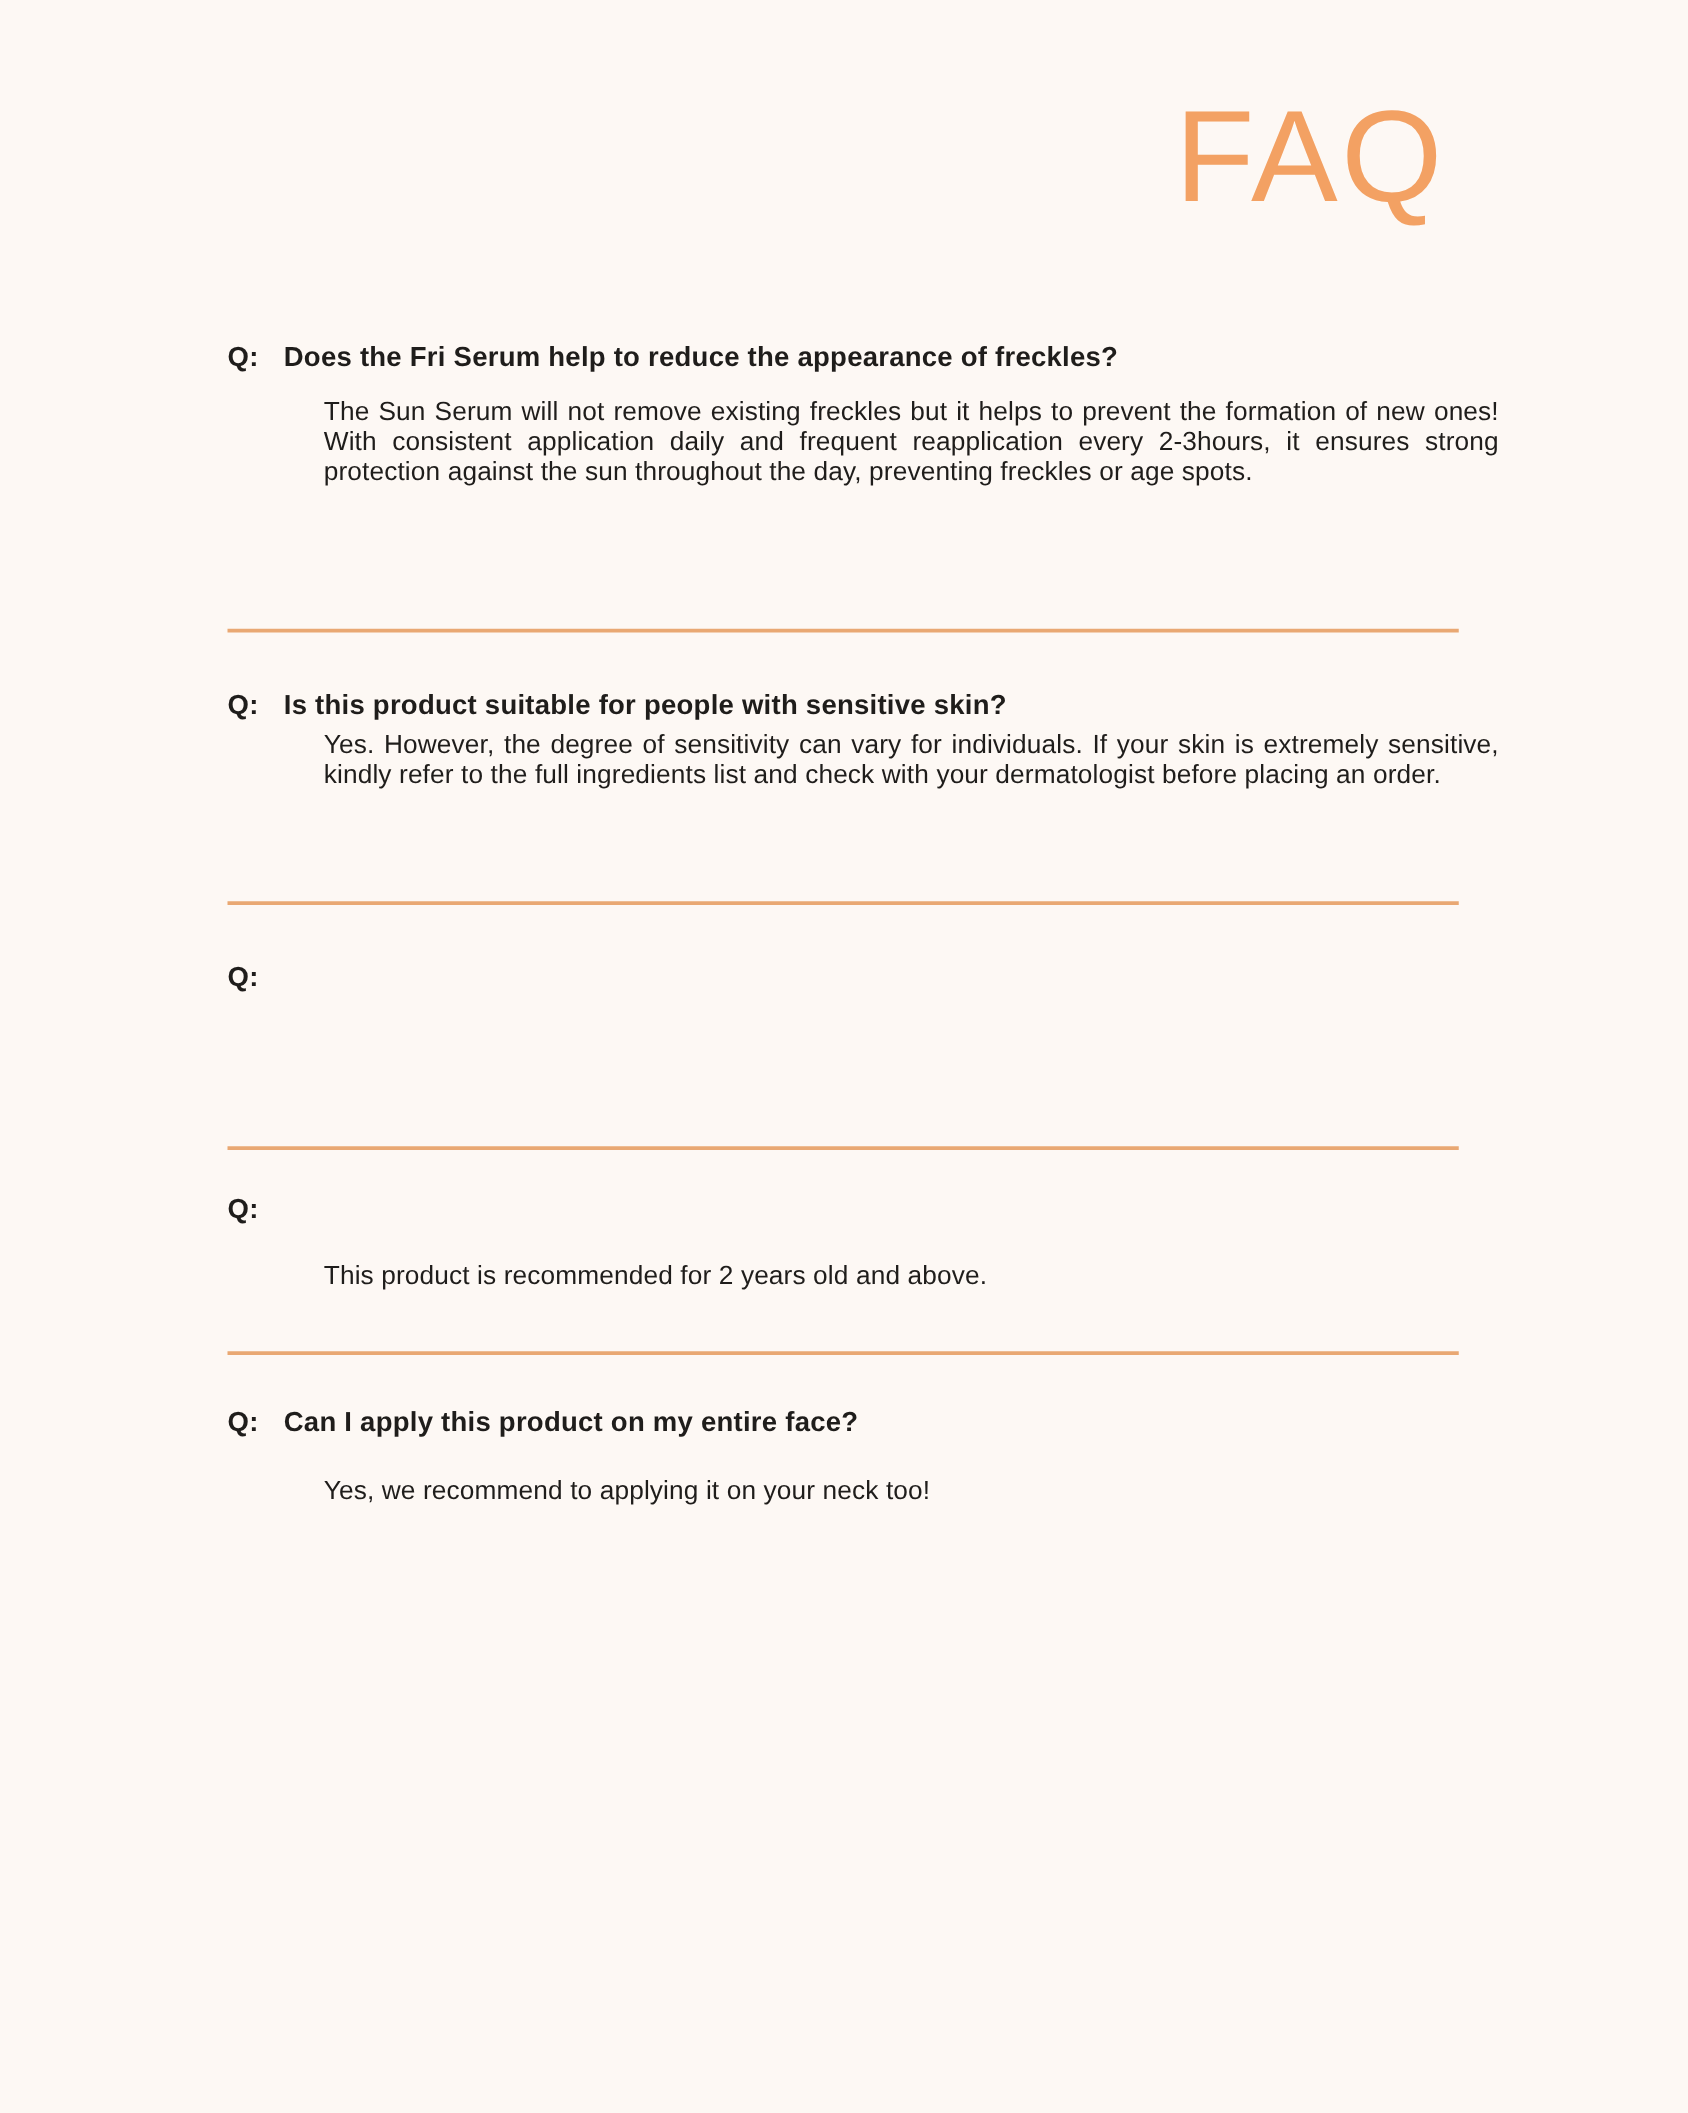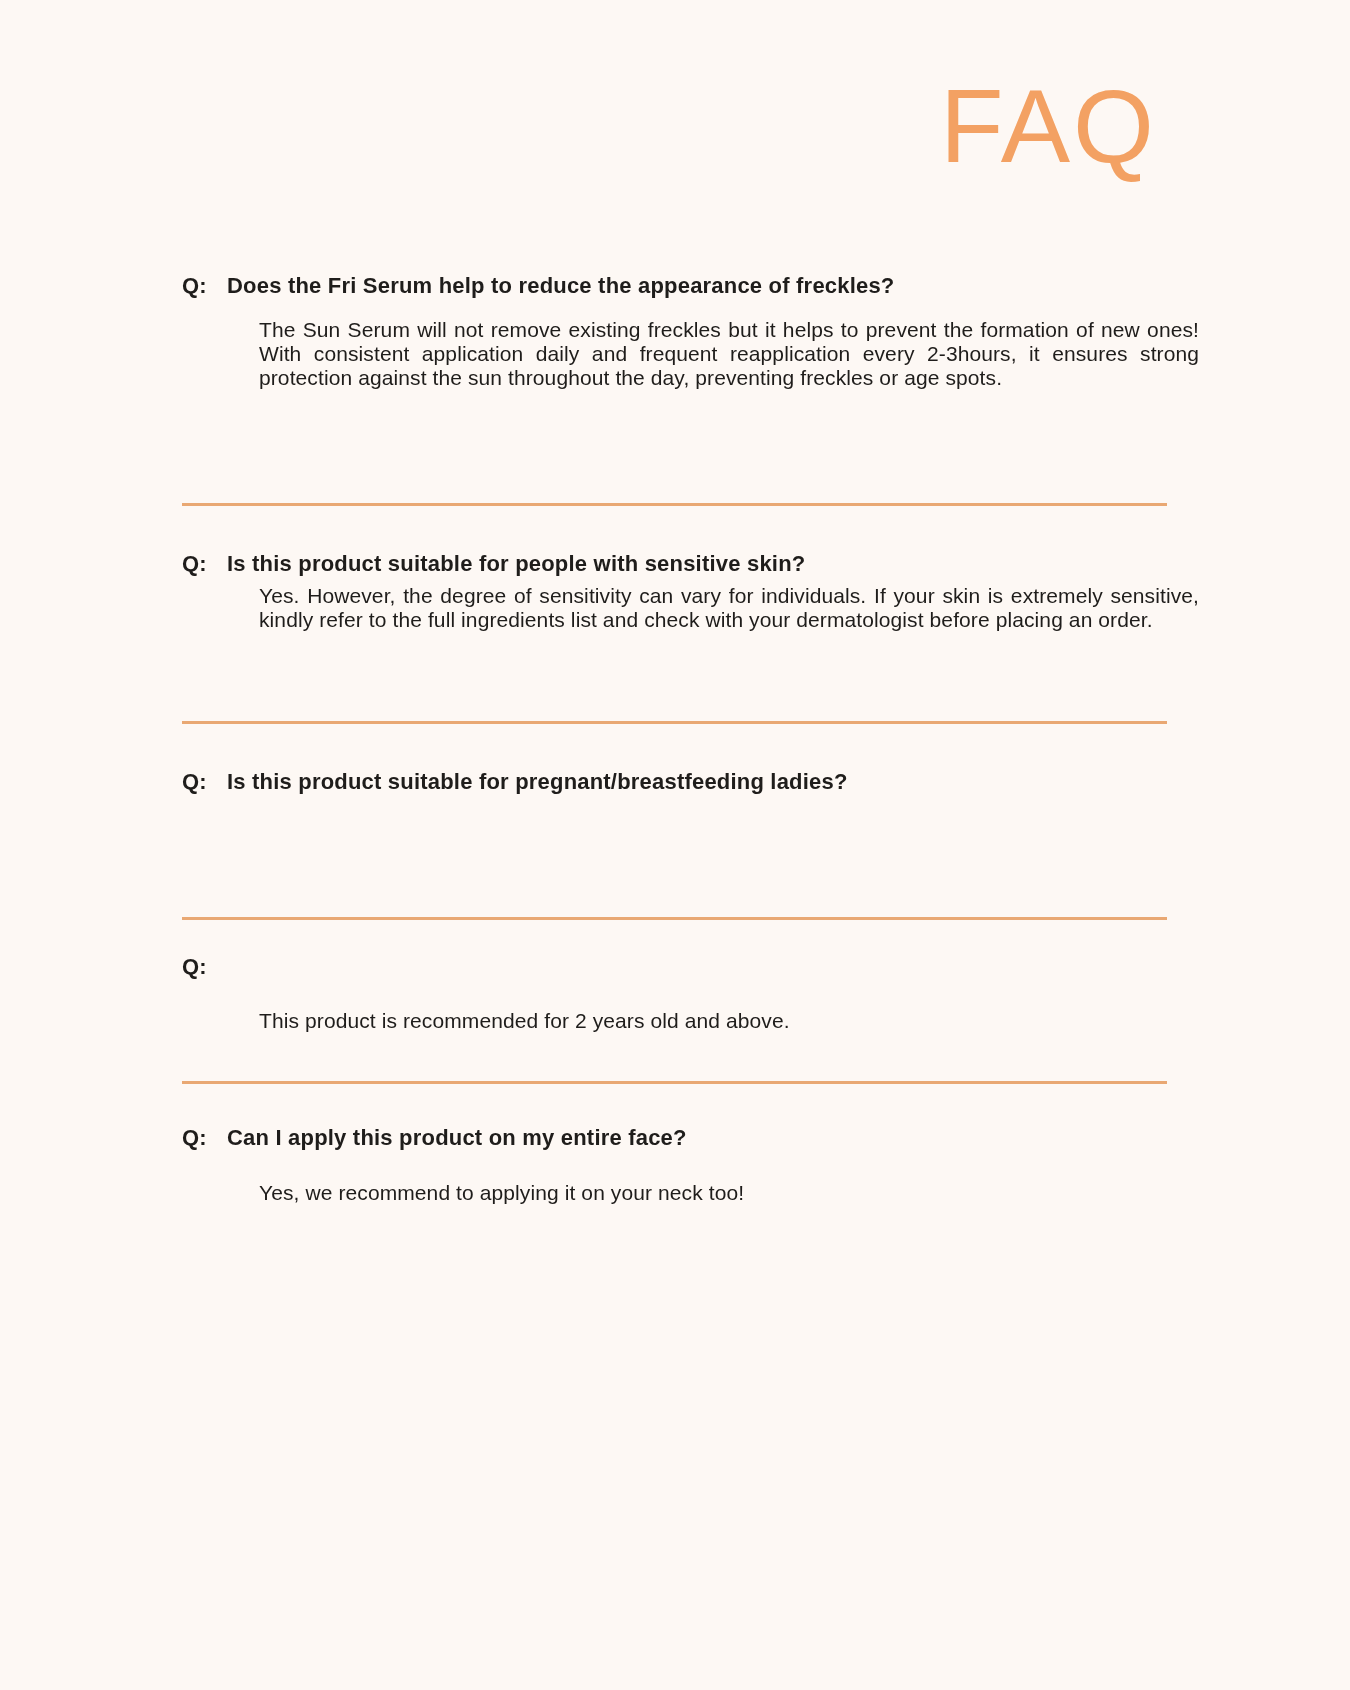--- a/index.html
+++ b/index.html
@@ -91,21 +91,20 @@
 
   <div class="q-row" id="q2">
     <span class="q-label">Q:</span>
     <span class="q-text">Is this product suitable for people with sensitive skin?</span>
   </div>
   <p class="answer" id="a2">Yes. However, the degree of sensitivity can vary for individuals. If your skin is extremely sensitive, kindly refer to the full ingredients list and check with your dermatologist before placing an order.</p>
   <div class="divider" id="d2"></div>
 
   <div class="q-row" id="q3">
     <span class="q-label">Q:</span>
-    <span class="q-text">Is this product suitable for pregnant/breastfeeding ladies?</span>
   </div>
   <div class="divider" id="d3"></div>
 
   <div class="q-row" id="q4">
     <span class="q-label">Q:</span>
   </div>
   <p class="answer" id="a4">This product is recommended for 2 years old and above.</p>
   <div class="divider" id="d4"></div>
 
   <div class="q-row" id="q5">

